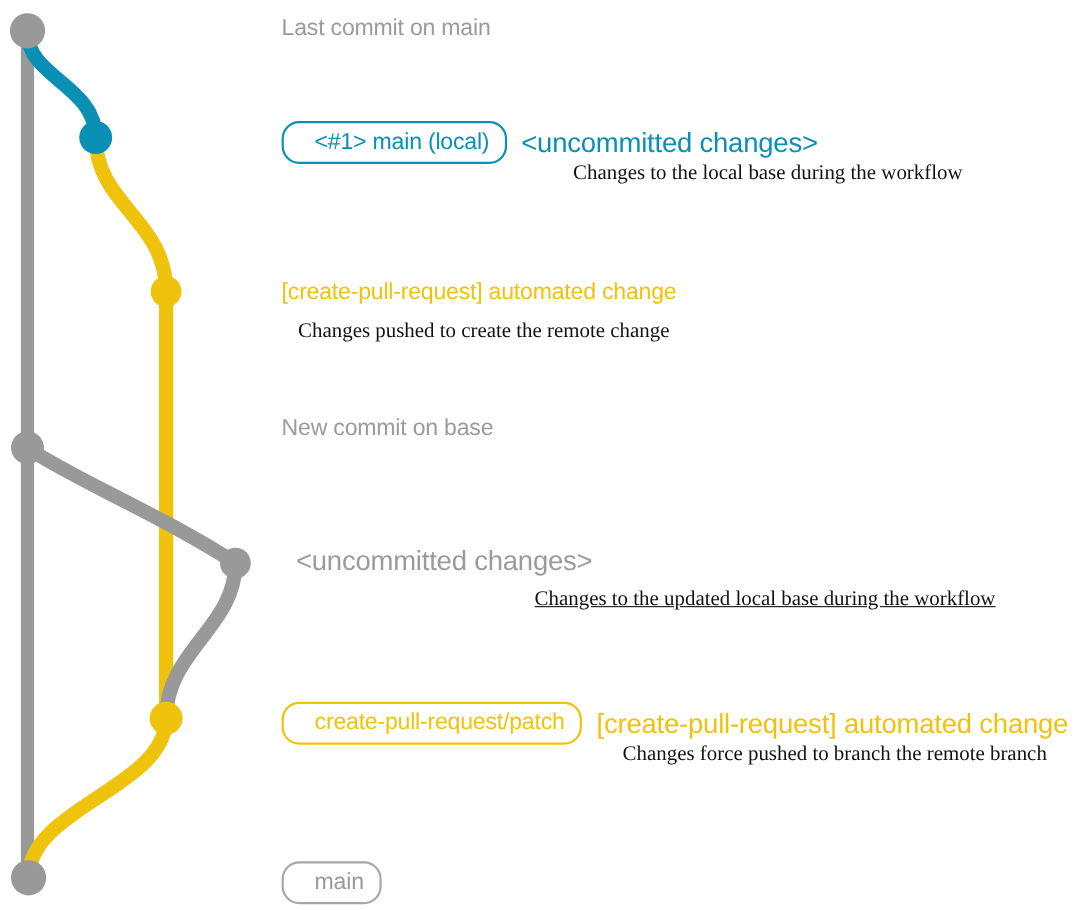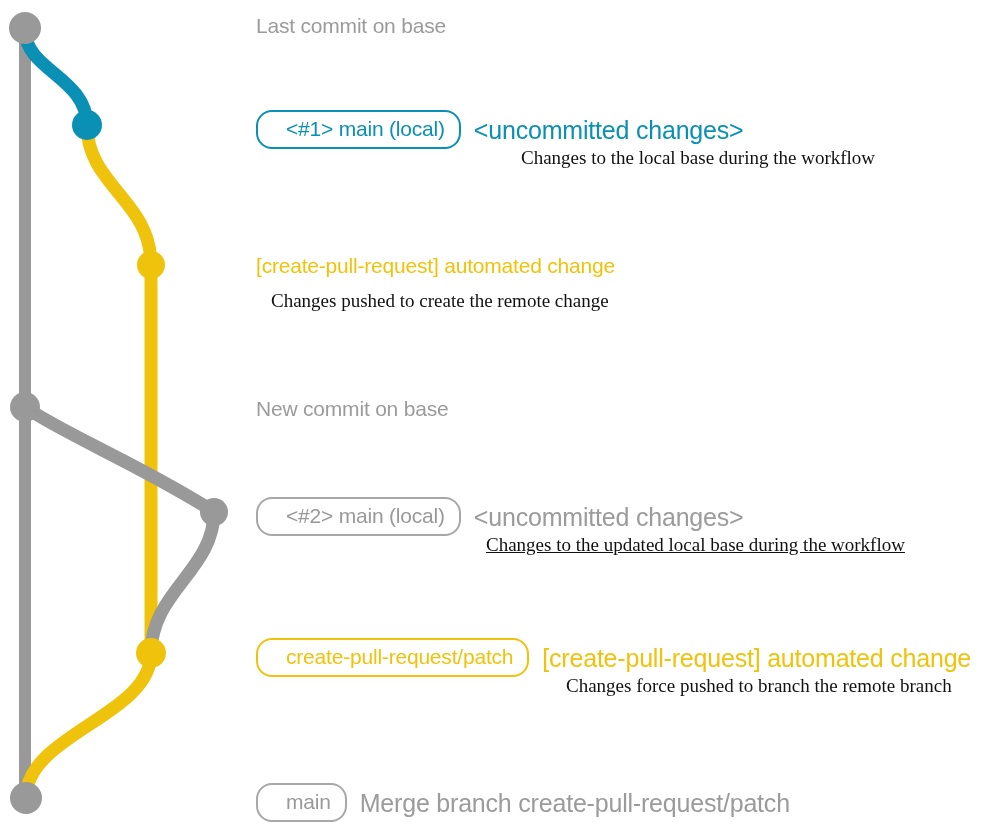--- a/index.html
+++ b/index.html
@@ -103,41 +103,39 @@
 
   <circle cx="25" cy="28" r="16" fill="#999999"></circle>
   <circle cx="87" cy="125" r="15" fill="#0a8fb5"></circle>
   <circle cx="151" cy="265" r="14" fill="#efc30c"></circle>
   <circle cx="25" cy="407" r="15" fill="#999999"></circle>
   <circle cx="214" cy="512" r="14" fill="#999999"></circle>
   <circle cx="151" cy="653" r="15" fill="#efc30c"></circle>
   <circle cx="26" cy="798" r="16" fill="#999999"></circle>
 </svg>
 
-<div class="standalone-subject gray" style="left:256px; top:13px;">Last commit on base</div>
+<div class="standalone-subject gray" style="left:256px; top:13px;">Last commit on main</div>
 
 <div class="row" style="left:256px; top:110px;">
   <span class="pill teal">&lt;#1&gt; main (local)</span>
   <span class="subject teal">&lt;uncommitted changes&gt;</span>
 </div>
 <div class="note" style="left:486px; top:146px;margin-left:35px;">Changes to the local base during the workflow</div>
 
 <div class="standalone-subject yellow" style="left:256px; top:253px;">[create-pull-request] automated change</div>
 <div class="note" style="left:271px; top:289px;">Changes pushed to create the remote change</div>
 
-<div class="standalone-subject gray" style="left:256px; top:396px;">New commit on base</div>
+<div class="standalone-subject gray" style="left:256px; top:376px;">New commit on base</div>
 
 <div class="row" style="left:256px; top:497px;">
-  <span class="pill gray">&lt;#2&gt; main (local)</span>
   <span class="subject gray">&lt;uncommitted changes&gt;</span>
 </div>
 <div class="note" style="left:486px; top:533px;text-decoration:underline;">Changes to the updated local base during the workflow</div>
 
 <div class="row" style="left:256px; top:638px;">
   <span class="pill yellow">create-pull-request/patch</span>
   <span class="subject yellow">[create-pull-request] automated change</span>
 </div>
 <div class="note" style="left:566px; top:674px;">Changes force pushed to branch the remote branch</div>
 
 <div class="row" style="left:256px; top:783px;">
   <span class="pill gray">main</span>
-  <span class="subject gray">Merge branch create-pull-request/patch</span>
 </div>
 
 </body></html>

